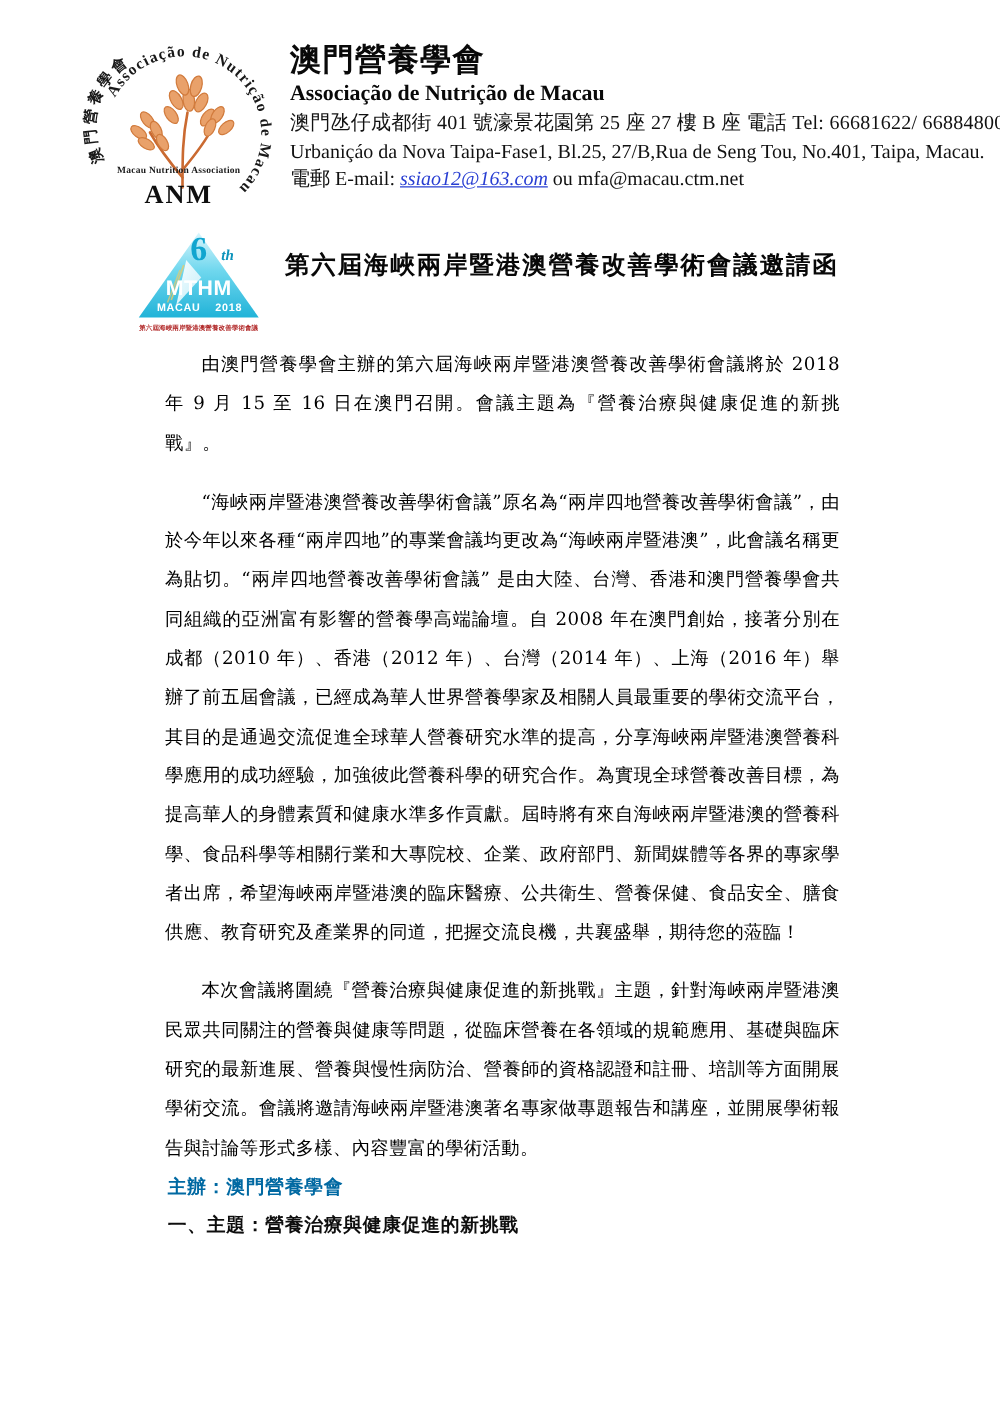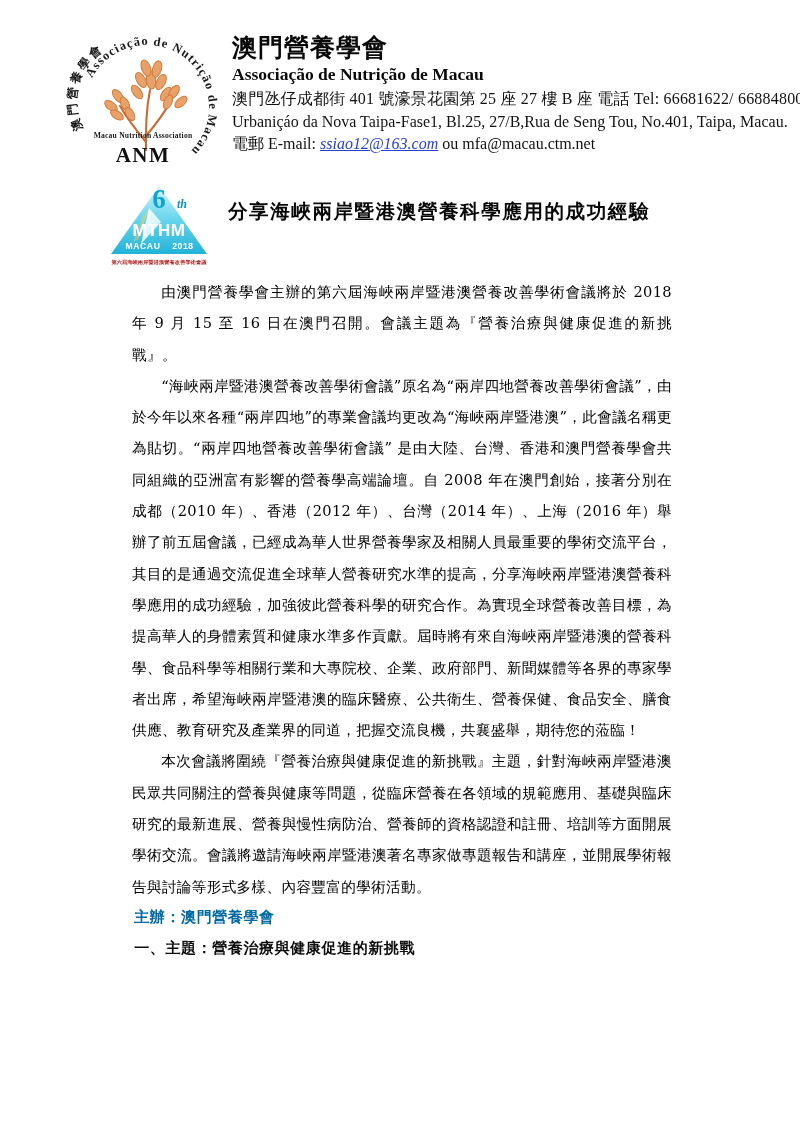--- a/index.html
+++ b/index.html
@@ -119,21 +119,21 @@
     font-family: "DejaVu Serif", "Liberation Serif", serif;
     font-size: 14.6px;
     line-height: 31.3px;
     text-align: justify;
     text-justify: inter-character;
     text-indent: 2em;
     letter-spacing: 0.35px;
     color: #000000;
     margin: 0;
   }
-  .para + .para { margin-top: 0px; }
+  .para + .para { margin-top: 16px; }
 
   .sub-line {
     font-family: "DejaVu Serif", "Liberation Serif", serif;
     font-size: 15px;
     line-height: 31.3px;
     font-weight: 700;
     letter-spacing: 0.6px;
     color: #0369a1;
     margin: 0;
   }
@@ -251,21 +251,21 @@
 
         <text x="56" y="58" text-anchor="middle" font-family="Liberation Sans, sans-serif" font-size="17" font-weight="700" fill="#ffffff" letter-spacing="0.5">MTHM</text>
 
         <text x="40" y="71" text-anchor="middle" font-family="Liberation Sans, sans-serif" font-size="8.6" font-weight="700" fill="#ffffff" letter-spacing="0.6">MACAU</text>
         <text x="80" y="71" text-anchor="middle" font-family="Liberation Sans, sans-serif" font-size="8.6" font-weight="700" fill="#ffffff" letter-spacing="0.6">2018</text>
 
         <text x="56" y="86" text-anchor="middle" font-family="DejaVu Serif, serif" font-size="5.2" font-weight="700" fill="#b02a2a" letter-spacing="0.1">第六屆海峽兩岸暨港澳營養改善學術會議</text>
       </svg>
     </div>
 
-    <div class="doc-title">分享海峽兩岸暨港澳營養科學應用的成功經驗</div>
+    <div class="doc-title">第六屆海峽兩岸暨港澳營養改善學術會議邀請函</div>
   </div>
 
   <div class="body-area">
 
     <p class="para">由澳門營養學會主辦的第六屆海峽兩岸暨港澳營養改善學術會議將於 2018 年 9 月 15 至 16 日在澳門召開。會議主題為『營養治療與健康促進的新挑戰』。</p>
 
     <p class="para">“海峽兩岸暨港澳營養改善學術會議”原名為“兩岸四地營養改善學術會議”，由於今年以來各種“兩岸四地”的專業會議均更改為“海峽兩岸暨港澳”，此會議名稱更為貼切。“兩岸四地營養改善學術會議” 是由大陸、台灣、香港和澳門營養學會共同組織的亞洲富有影響的營養學高端論壇。自 2008 年在澳門創始，接著分別在成都（2010 年）、香港（2012 年）、台灣（2014 年）、上海（2016 年）舉辦了前五屆會議，已經成為華人世界營養學家及相關人員最重要的學術交流平台，其目的是通過交流促進全球華人營養研究水準的提高，分享海峽兩岸暨港澳營養科學應用的成功經驗，加強彼此營養科學的研究合作。為實現全球營養改善目標，為提高華人的身體素質和健康水準多作貢獻。屆時將有來自海峽兩岸暨港澳的營養科學、食品科學等相關行業和大專院校、企業、政府部門、新聞媒體等各界的專家學者出席，希望海峽兩岸暨港澳的臨床醫療、公共衛生、營養保健、食品安全、膳食供應、教育研究及產業界的同道，把握交流良機，共襄盛舉，期待您的蒞臨！</p>
 
     <p class="para">本次會議將圍繞『營養治療與健康促進的新挑戰』主題，針對海峽兩岸暨港澳民眾共同關注的營養與健康等問題，從臨床營養在各領域的規範應用、基礎與臨床研究的最新進展、營養與慢性病防治、營養師的資格認證和註冊、培訓等方面開展學術交流。會議將邀請海峽兩岸暨港澳著名專家做專題報告和講座，並開展學術報告與討論等形式多樣、內容豐富的學術活動。</p>
 

